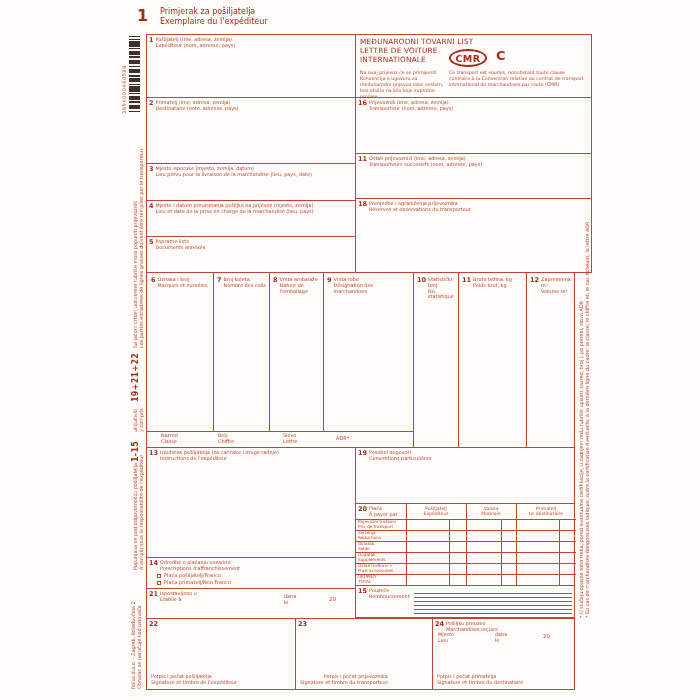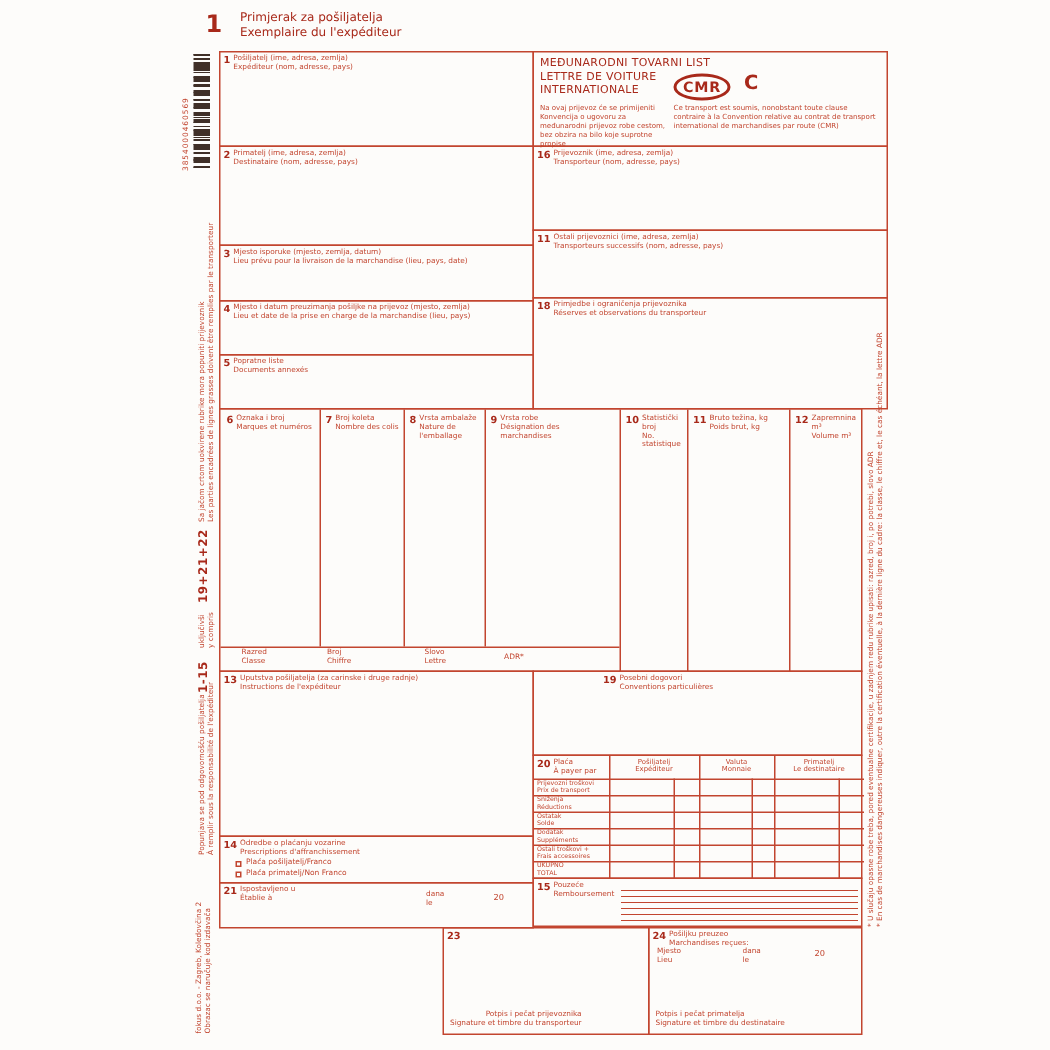--- a/index.html
+++ b/index.html
@@ -263,21 +263,21 @@
   <div class="box" style="left:146px;top:447px;width:210px;height:111px;">
     <div class="lbl">
         <span class="no">13</span>
       <span class="lt">
           <span class="lrow">Uputstva pošiljatelja (za carinske i druge radnje)</span>
       <span class="lrow">Instructions de l'expéditeur</span>
         </span>
       </div>
   </div>
 
-  <div class="box" style="left:355px;top:447px;width:220px;height:57px;padding-left:44px;">
+  <div class="box" style="left:355px;top:447px;width:220px;height:57px;">
     <div class="lbl">
         <span class="no">19</span>
       <span class="lt">
           <span class="lrow">Posebni dogovori</span>
       <span class="lrow">Conventions particulières</span>
         </span>
       </div>
   </div>
 
   <div class="box" style="left:355px;top:503px;width:220px;height:83px;">
@@ -378,20 +378,29 @@
       <span class="lrow">Établie à</span>
         </span>
       </div>
     <div class="small-kv" style="left:137px;top:5px;">
       <span style="display:block;">dana</span>
         <span style="display:block;">le</span>
       </div>
     <div class="small-kv year" style="left:182px;top:7px;">20</div>
   </div>
 
+  <div class="box" style="left:146px;top:618px;width:150px;height:72px;">
+    <div class="lbl">
+        <span class="no">22</span>
+      </div>
+    <div class="sig">
+      <span style="display:block;">Potpis i pečat pošiljatelja</span>
+        <span style="display:block;">Signature et timbre de l'expéditeur</span>
+      </div>
+  </div>
 
   <div class="box" style="left:295px;top:618px;width:138px;height:72px;text-align:right;">
     <div class="lbl">
         <span class="no">23</span>
       </div>
     <div class="sig">
       <span style="display:block;">Potpis i pečat prijevoznika</span>
         <span style="display:block;">Signature et timbre du transporteur</span>
       </div>
   </div>

